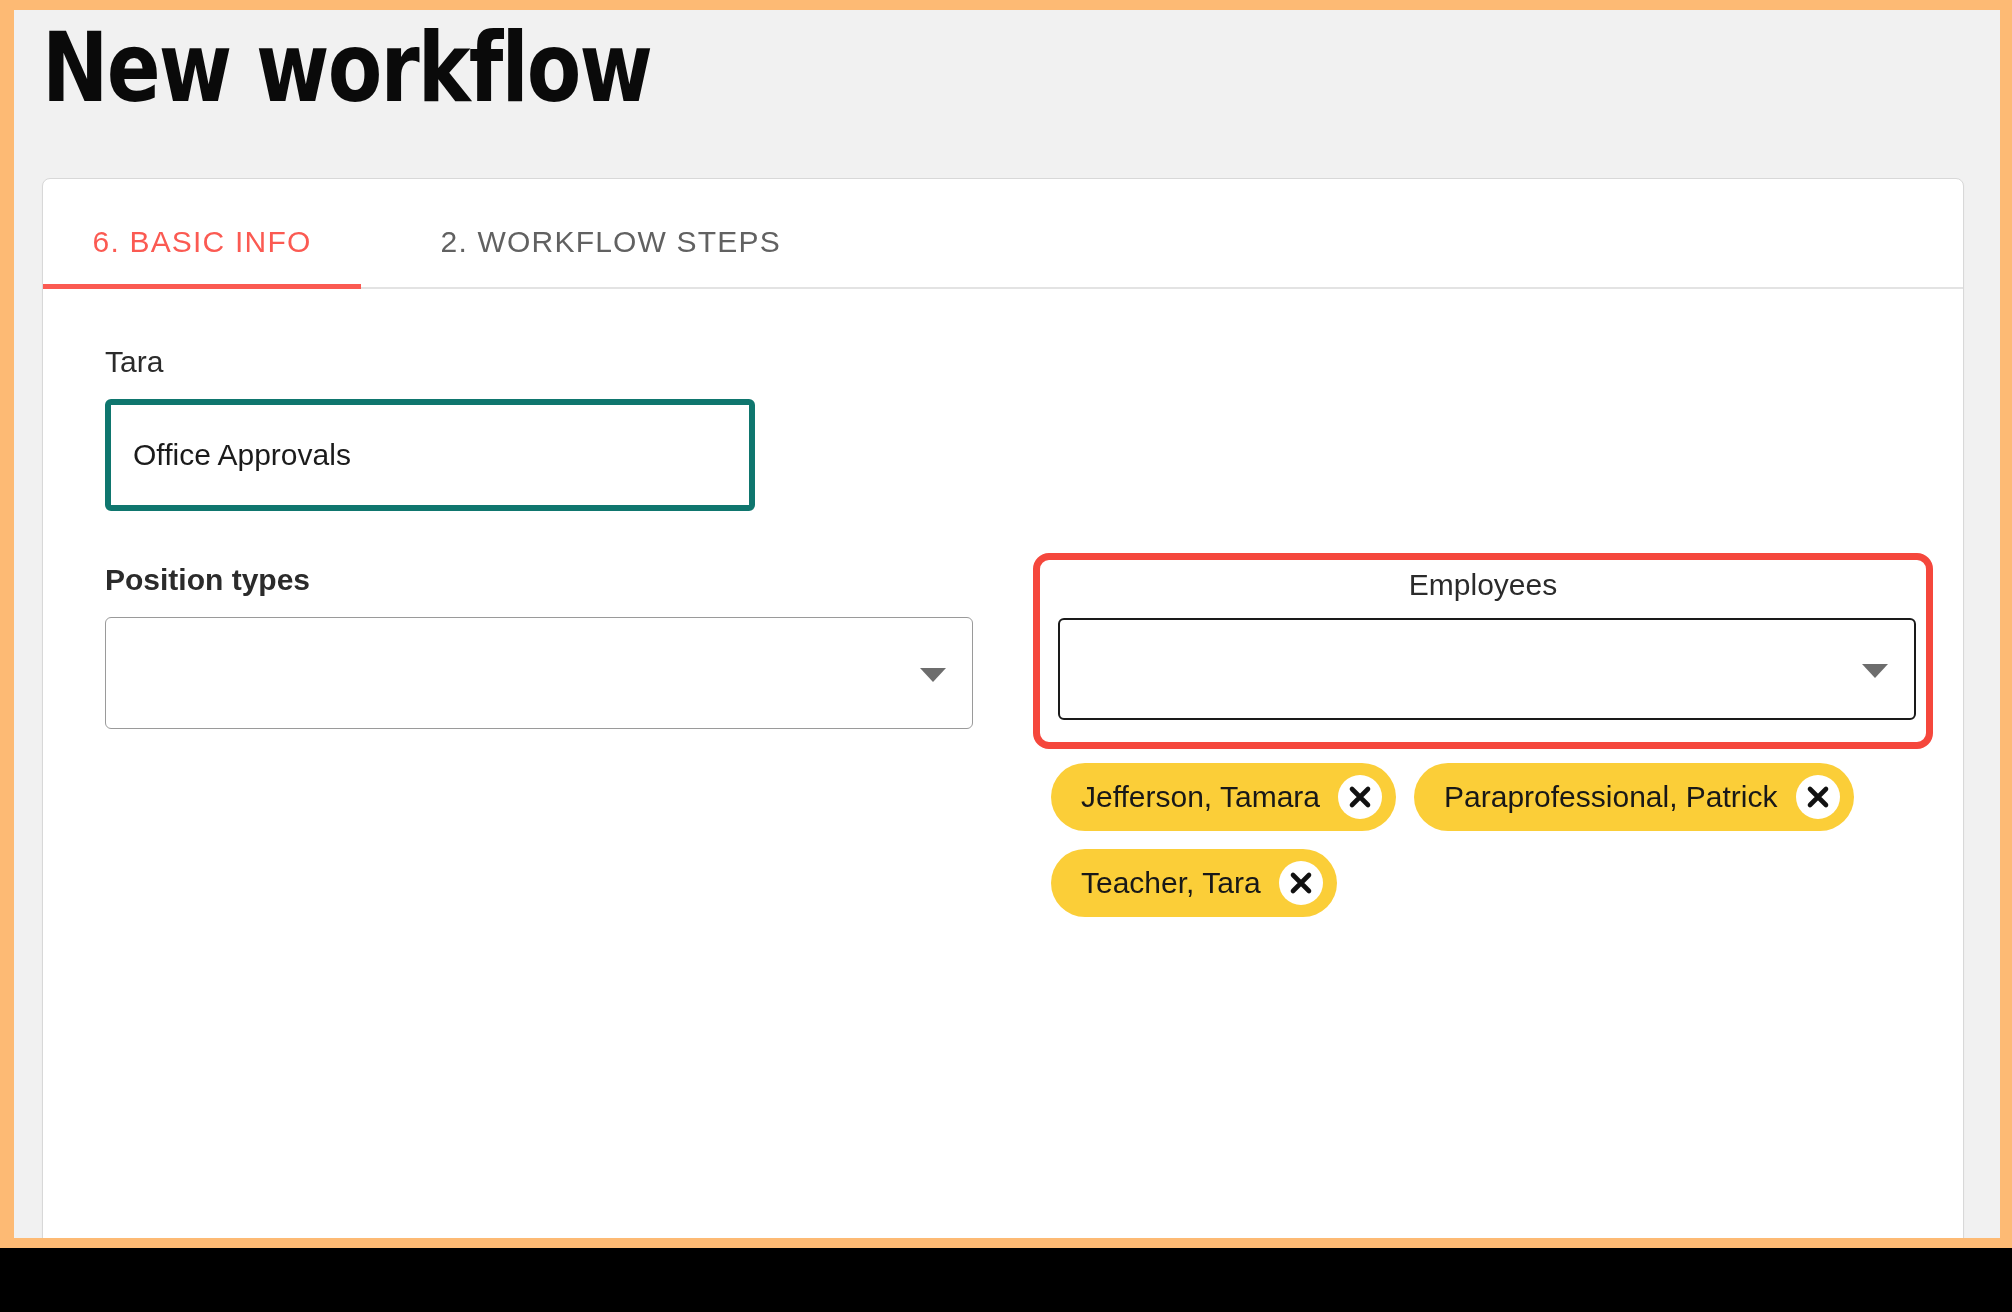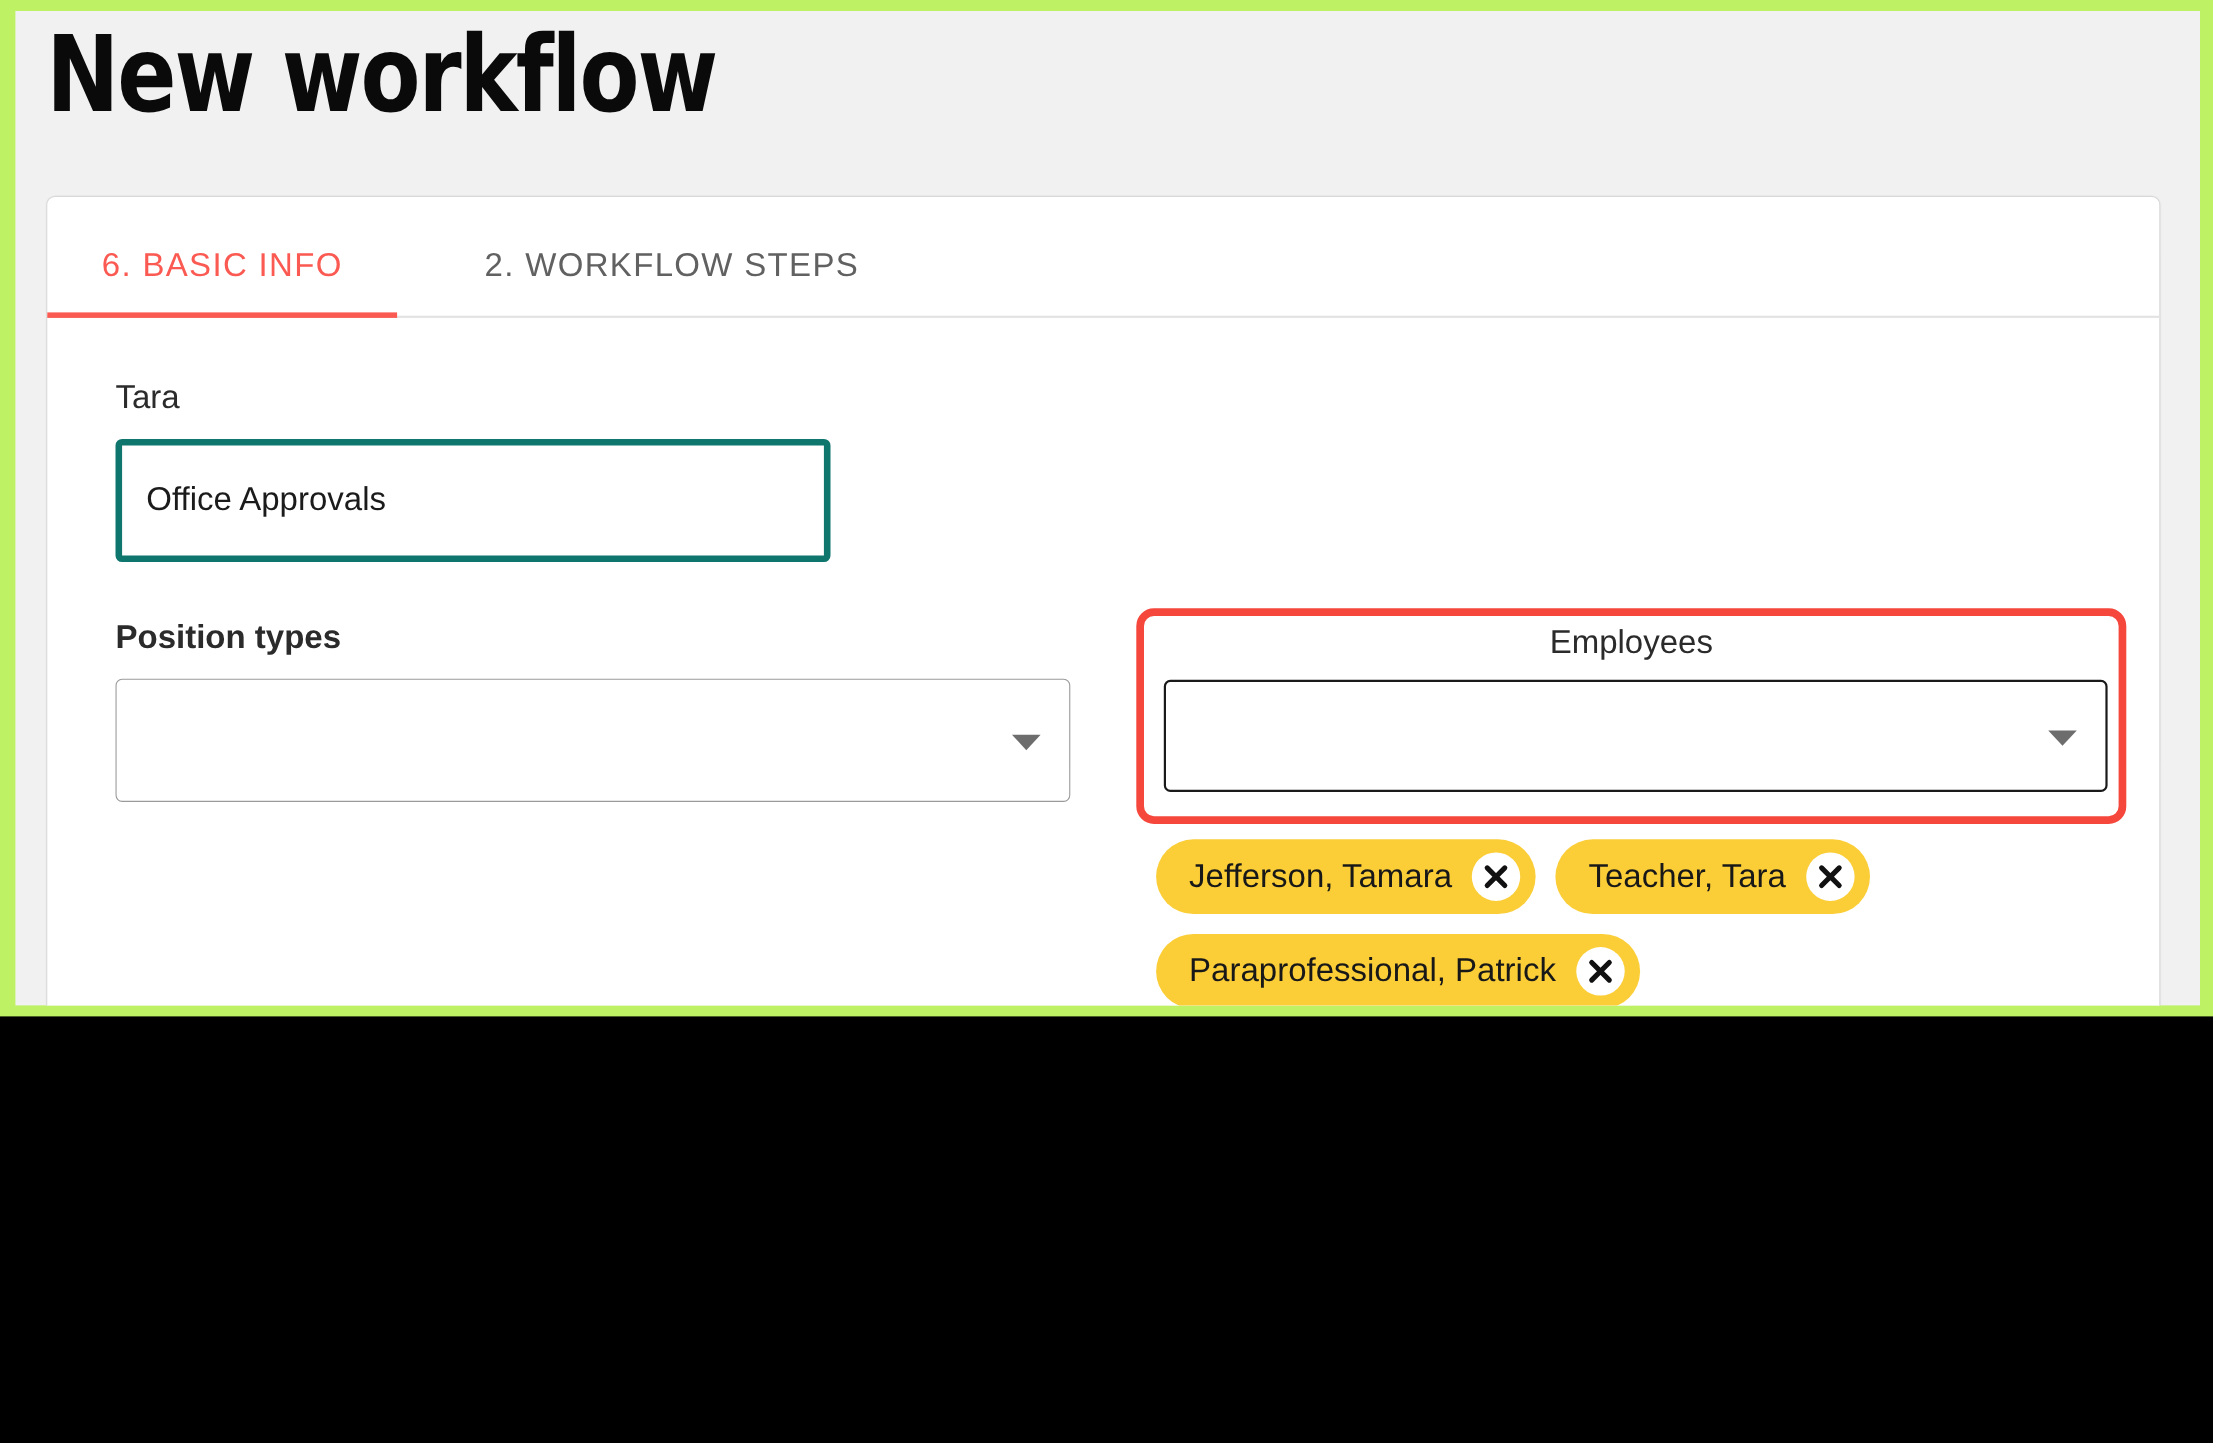--- a/index.html
+++ b/index.html
@@ -12,22 +12,22 @@
     height: 1312px;
     font-family: "Liberation Sans", sans-serif;
     overflow: hidden;
   }
 
   
   .screen-frame {
     position: absolute;
     left: 0; top: 0;
     width: 2012px;
-    height: 924px;
-    background: #bef264;
+    height: 1248px;
+    background: #fdba74;
     box-sizing: border-box;
     padding: 10px 12px 10px 14px;
   }
 
   .page {
     position: relative;
     width: 100%;
     height: 100%;
     background: #f1f1f1;
     box-sizing: border-box;
@@ -262,40 +262,40 @@
           <div class="field-label">Employees</div>
           <div class="select-box employees-select focused">
             <div class="select-value"></div>
             <span class="caret"></span>
           </div>
         </div>
 
         <div class="chips" id="chips-container">
             <div class="chip">
               <span class="chip-label">Jefferson, Tamara</span>
+              <span class="chip-remove">
+                <svg width="26" height="26" viewBox="0 0 26 26" aria-hidden="true">
+                  <path d="M5 5 L21 21 M21 5 L5 21" stroke="#111111" stroke-width="4.6" stroke-linecap="round"></path>
+                </svg>
+              </span>
+            </div>
+            <div class="chip">
+              <span class="chip-label">Paraprofessional, Patrick</span>
               <span class="chip-remove">
                 <svg width="26" height="26" viewBox="0 0 26 26" aria-hidden="true">
                   <path d="M5 5 L21 21 M21 5 L5 21" stroke="#111111" stroke-width="4.6" stroke-linecap="round"></path>
                 </svg>
               </span>
             </div>
             <div class="chip">
               <span class="chip-label">Teacher, Tara</span>
               <span class="chip-remove">
                 <svg width="26" height="26" viewBox="0 0 26 26" aria-hidden="true">
                   <path d="M5 5 L21 21 M21 5 L5 21" stroke="#111111" stroke-width="4.6" stroke-linecap="round"></path>
                 </svg>
               </span>
             </div>
-            <div class="chip">
-              <span class="chip-label">Paraprofessional, Patrick</span>
-              <span class="chip-remove">
-                <svg width="26" height="26" viewBox="0 0 26 26" aria-hidden="true">
-                  <path d="M5 5 L21 21 M21 5 L5 21" stroke="#111111" stroke-width="4.6" stroke-linecap="round"></path>
-                </svg>
-              </span>
-            </div>
           </div>
 
       </div>
     </div>
   </div>
 </div>
 
 </body></html>

